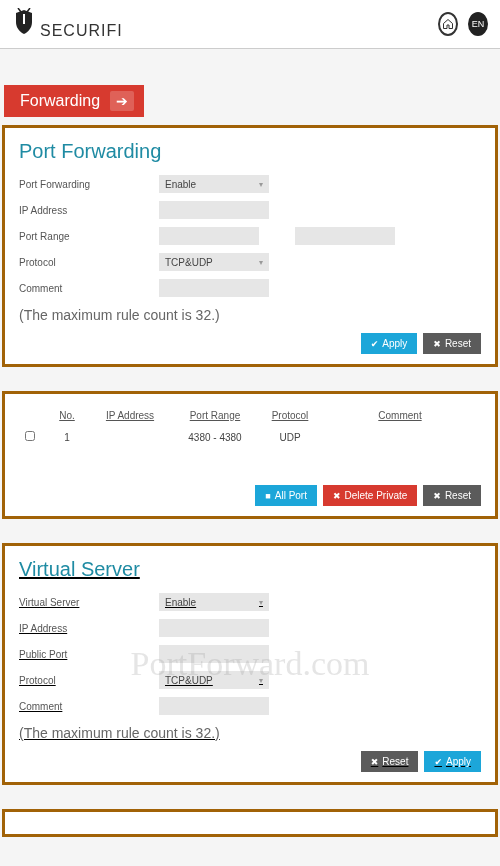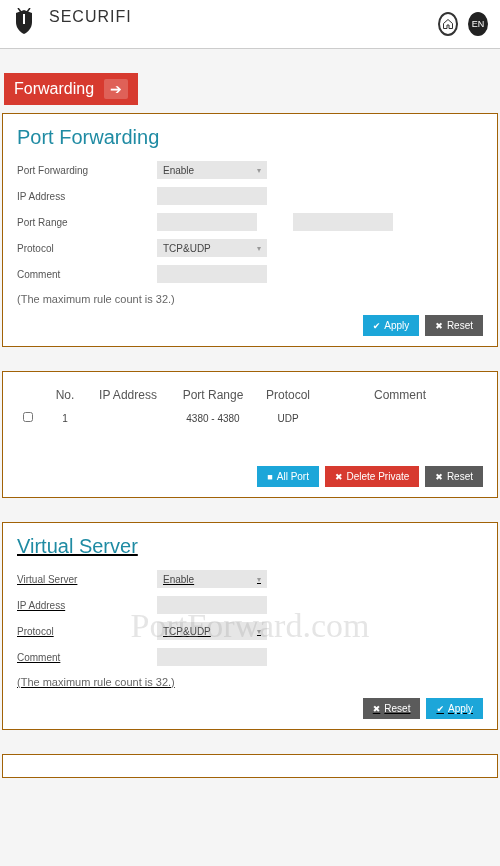--- a/index.html
+++ b/index.html
@@ -1,44 +1,44 @@
 <!DOCTYPE html>
 <html><head>
 <meta charset="utf-8">
 <style>
   * { margin: 0; padding: 0; box-sizing: border-box; }
   body { font-family: Arial, Helvetica, sans-serif; background: #f5f5f5; width: 500px; }
   .topbar { background: #fff; padding: 8px 12px; display: flex; align-items: center; justify-content: space-between; border-bottom: 1px solid #ccc; }
-  .brand { display: flex; align-items: flex-start; gap: 13px; }
+  .brand { display: flex; align-items: flex-end; gap: 4px; }
   .brand-logo { width: 24px; height: 28px; }
   .brand-text { font-size: 16px; letter-spacing: 1px; color: #333; font-weight: 400; }
   .top-icons { display: flex; gap: 10px; }
   .circ-btn { width: 20px; height: 24px; border-radius: 50%; border: 2px solid #333; display: flex; align-items: center; justify-content: center; cursor: pointer; }
   .circ-btn.dark { background: #222; border-color: #222; color: #fff; }
   .gap { height: 20px; background: #f5f5f5; }
   .tab-banner { padding: 0 4px; margin: 4px 0 8px 0; }
-  .tab-chip { display: inline-flex; align-items: center; background: #d73a2f; color: #fff; padding: 6px 10px 6px 10px; font-size: 16px; gap: 10px; }
+  .tab-chip { display: inline-flex; align-items: center; background: #d73a2f; color: #fff; padding: 6px 10px 6px 16px; font-size: 16px; gap: 10px; margin-top: 12px; }
   .arrow-box { background: rgba(255,255,255,0.2); padding: 2px 6px; border-radius: 2px; font-size: 14px; }
-  .panel { background: #fff; padding: 12px 14px 10px 14px; margin: 0 2px; border: 1px solid #a16207; }
+  .panel { background: #fff; padding: 12px 14px 10px 14px; margin: 0 2px; border: 3px solid #a16207; }
   .panel + .gap2 { height: 20px; }
   .panel-title { color: #1f8ba3; font-size: 20px; font-weight: 400; margin-bottom: 12px; }
   .frow { display: flex; align-items: center; margin-bottom: 8px; }
   .flabel { width: 140px; font-size: 10px; color: #555; }
   .finput { background: #e6e6e6; height: 18px; width: 110px; font-size: 10px; padding: 2px 6px; border: none; color: #444;}
   .fsel { background: #e6e6e6; height: 18px; width: 110px; font-size: 10px; padding: 2px 6px; border: none; color: #444; position: relative; display:flex; align-items:center; justify-content:space-between;}
   .finput.sm { width: 100px; }
   .frow .sp { width: 12px; }
-  .hint { font-size: 11px; color: #666; margin: 10px 0 4px 0; }
+  .hint { font-size: 14px; color: #666; margin: 10px 0 4px 0; }
   .btnrow { display: flex; justify-content: flex-end; gap: 6px; padding-top: 6px; }
   .btn { font-size: 10px; color: #fff; border: none; padding: 5px 10px; display: inline-flex; align-items: center; gap: 4px; cursor: pointer; }
   .btn.blu { background: #1ca6d9; }
   .btn.red { background: #d73a2f; }
   .btn.gry { background: #5b5b5b; }
   .ico { font-size: 9px; }
-  .tbl-head { display:flex; font-size:12px; color:#555; padding: 4px 6px; }
+  .tbl-head { display:flex; font-size:10px; color:#555; padding: 4px 6px; text-decoration: underline; }
   .tbl-row { display:flex; font-size:10px; color:#444; padding: 6px 6px; align-items:center;} 
   .col-ck { width: 24px; }
   .col-no { width: 36px; text-align:center;}
   .col-ip { width: 90px; text-align:center;}
   .col-pr { width: 80px; text-align:center;}
   .col-proto { width: 70px; text-align:center;}
   .col-cm { flex: 1; text-align:center;}
   input[type=checkbox]{ width:10px;height:10px;}
   .watermark { position: relative; text-decoration: underline; }
   .watermark::after{ content:"PortForward.com"; position:absolute; left:50%; top:50%; transform:translate(-50%,-50%); font-size:34px; color:rgba(150,150,150,0.25); font-family: Georgia, serif; pointer-events:none; white-space:nowrap;}
@@ -172,20 +172,24 @@
     <div class="fsel">
         <span>Enable</span>
         <span style="font-size:8px;color:#999;">▾</span>
       </div>
   </div>
   <div class="frow">
     <div class="flabel">IP Address</div>
     <input class="finput" style="">
   </div>
   <div class="frow">
+    <div class="flabel">Public Port</div>
+    <input class="finput" style="">
+  </div>
+  <div class="frow">
     <div class="flabel">Protocol</div>
     <div class="fsel">
         <span>TCP&amp;UDP</span>
         <span style="font-size:8px;color:#999;">▾</span>
       </div>
   </div>
   <div class="frow">
     <div class="flabel">Comment</div>
     <input class="finput" style="">
   </div>

